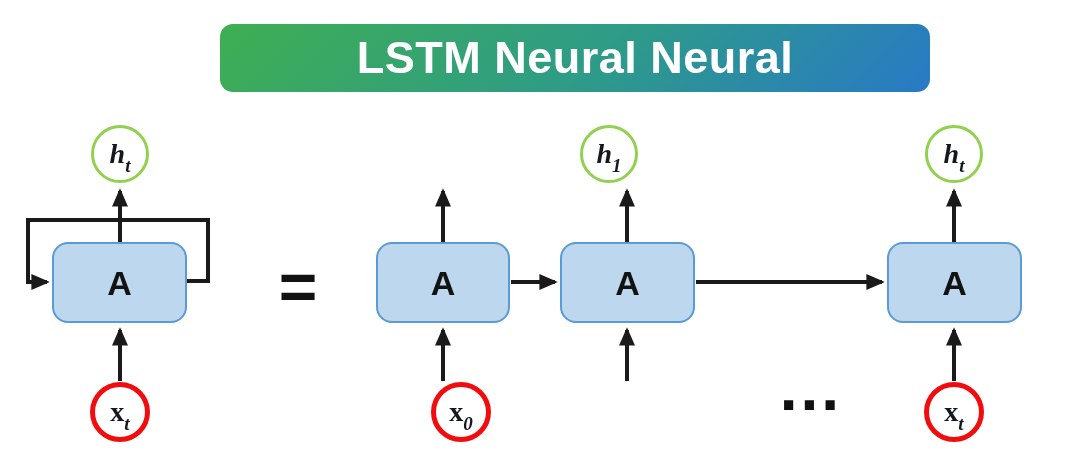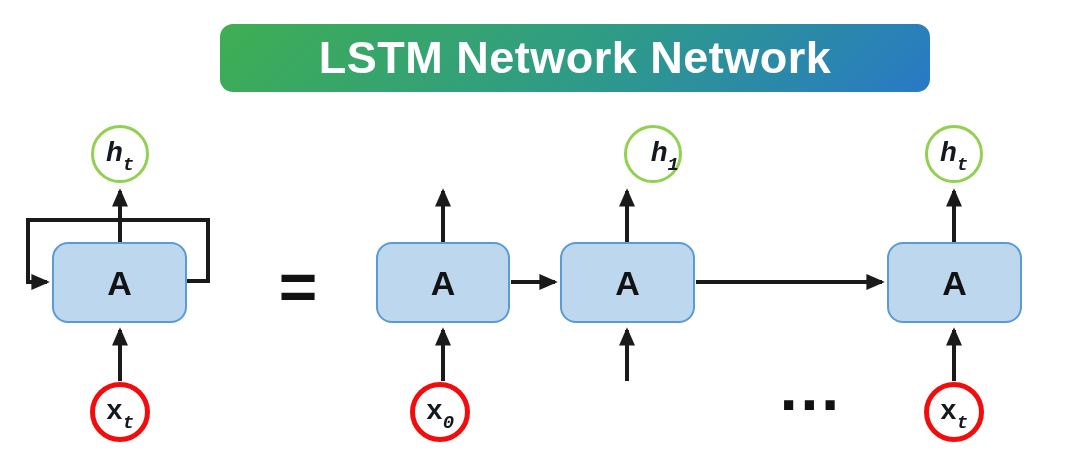--- a/index.html
+++ b/index.html
@@ -57,21 +57,21 @@
     position:absolute;border-radius:50%;
     background:var(--node-fill);
     box-sizing:border-box;
     display:flex;align-items:center;justify-content:center;
     z-index:2;
   }
   .node.output{width:58px;height:58px;top:125px;border:3px solid var(--output-node-border);}
   .node.input{width:60px;height:60px;top:382px;border:5px solid var(--input-node-border);}
 
   .node-label{
-    font-family:Liberation Mono, monospace;font-weight:bold;
+    font-family:Liberation Serif, serif;font-weight:bold;
     color:var(--label-text);font-size:28px;line-height:1;white-space:nowrap;
   }
   .node.output .node-label .main{font-style:italic;}
   .node.input  .node-label .main{font-style:normal;}
   .node-label sub{font-size:19px;font-style:italic;line-height:0;position:relative;top:2px;left:0px;}
 
   .equals{
     position:absolute;left:266px;top:247px;width:64px;height:80px;
     display:flex;align-items:center;justify-content:center;
     font-size:66px;font-weight:bold;color:#111111;z-index:2;
@@ -104,43 +104,43 @@
     <path class="conn" d="M627 243 V191" marker-end="url(#arrowhead)"></path>
     <path class="conn" d="M627 381 V330" marker-end="url(#arrowhead)"></path>
     <path class="conn" d="M954 243 V191" marker-end="url(#arrowhead)"></path>
     <path class="conn" d="M954 381 V330" marker-end="url(#arrowhead)"></path>
 
     <path class="conn" d="M511 282 H555" marker-end="url(#arrowhead)"></path>
     <path class="conn" d="M696 282 H882" marker-end="url(#arrowhead)"></path>
   </svg>
 
   <div class="banner">
-    <span class="title">LSTM Network Network</span>
+    <span class="title">LSTM Neural Neural</span>
   </div>
 
   <div class="node output" style="left:91px;">
     <span class="node-label"><span class="main">h</span><sub>t</sub></span>
   </div>
   <div class="cell-box" style="left:52px;width:135px;">
     <span class="cell-label">A</span>
   </div>
   <div class="node input" style="left:90px;">
     <span class="node-label"><span class="main">x</span><sub>t</sub></span>
   </div>
 
   <div class="equals">=</div>
 
   <div class="cell-box" style="left:376px;width:134px;">
     <span class="cell-label">A</span>
   </div>
-  <div class="node input" style="left:410px;">
+  <div class="node input" style="left:431px;">
     <span class="node-label"><span class="main">x</span><sub>0</sub></span>
   </div>
 
-  <div class="node output" style="left:624px;justify-content:flex-end;">
+  <div class="node output" style="left:580px;">
     <span class="node-label"><span class="main">h</span><sub>1</sub></span>
   </div>
   <div class="cell-box" style="left:560px;width:135px;">
     <span class="cell-label">A</span>
   </div>
 
   <div class="dots">...</div>
 
   <div class="node output" style="left:925px;">
     <span class="node-label"><span class="main">h</span><sub>t</sub></span>

